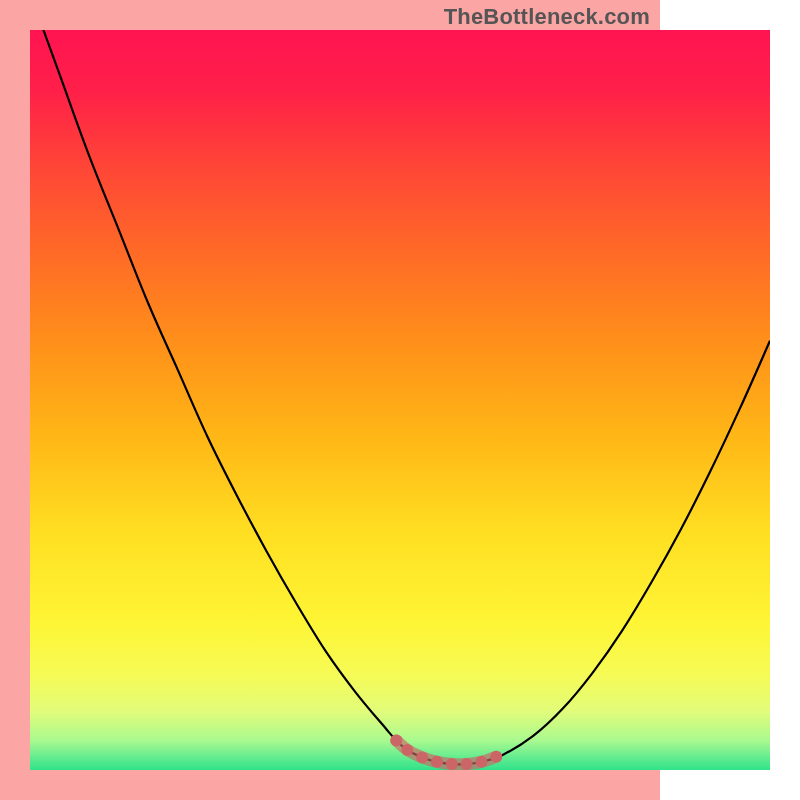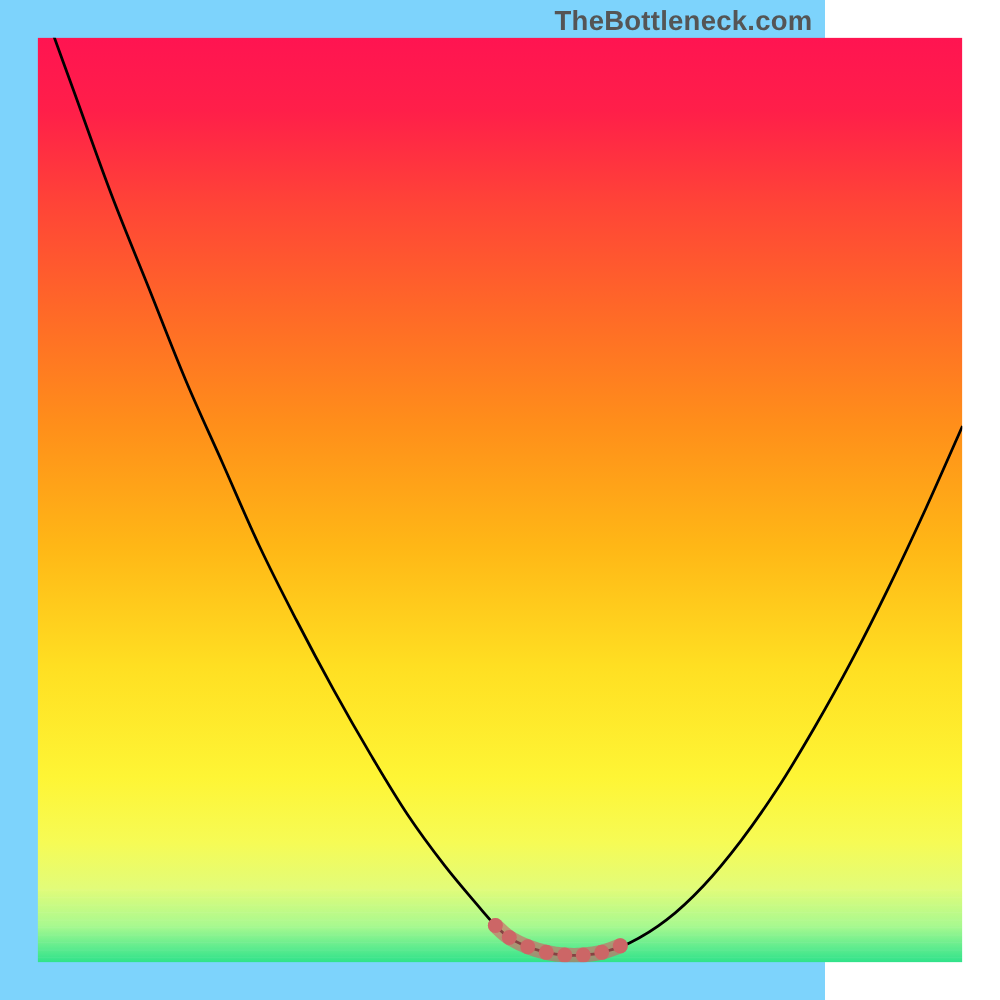--- a/index.html
+++ b/index.html
@@ -7,21 +7,21 @@
     padding: 0;
     width: 800px;
     height: 800px;
     overflow: hidden;
     font-family: Arial, Helvetica, sans-serif;
   }
   .frame {
     position: relative;
     width: 660px;
     height: 800px;
-    background: #7dd3fc;
+    background: #fca5a5;
   }
   .watermark {
     position: absolute;
     top: 4px;
     right: 10px;
     color: #555;
     font-size: 22px;
     font-weight: 600;
     letter-spacing: 0.2px;
     z-index: 5;

